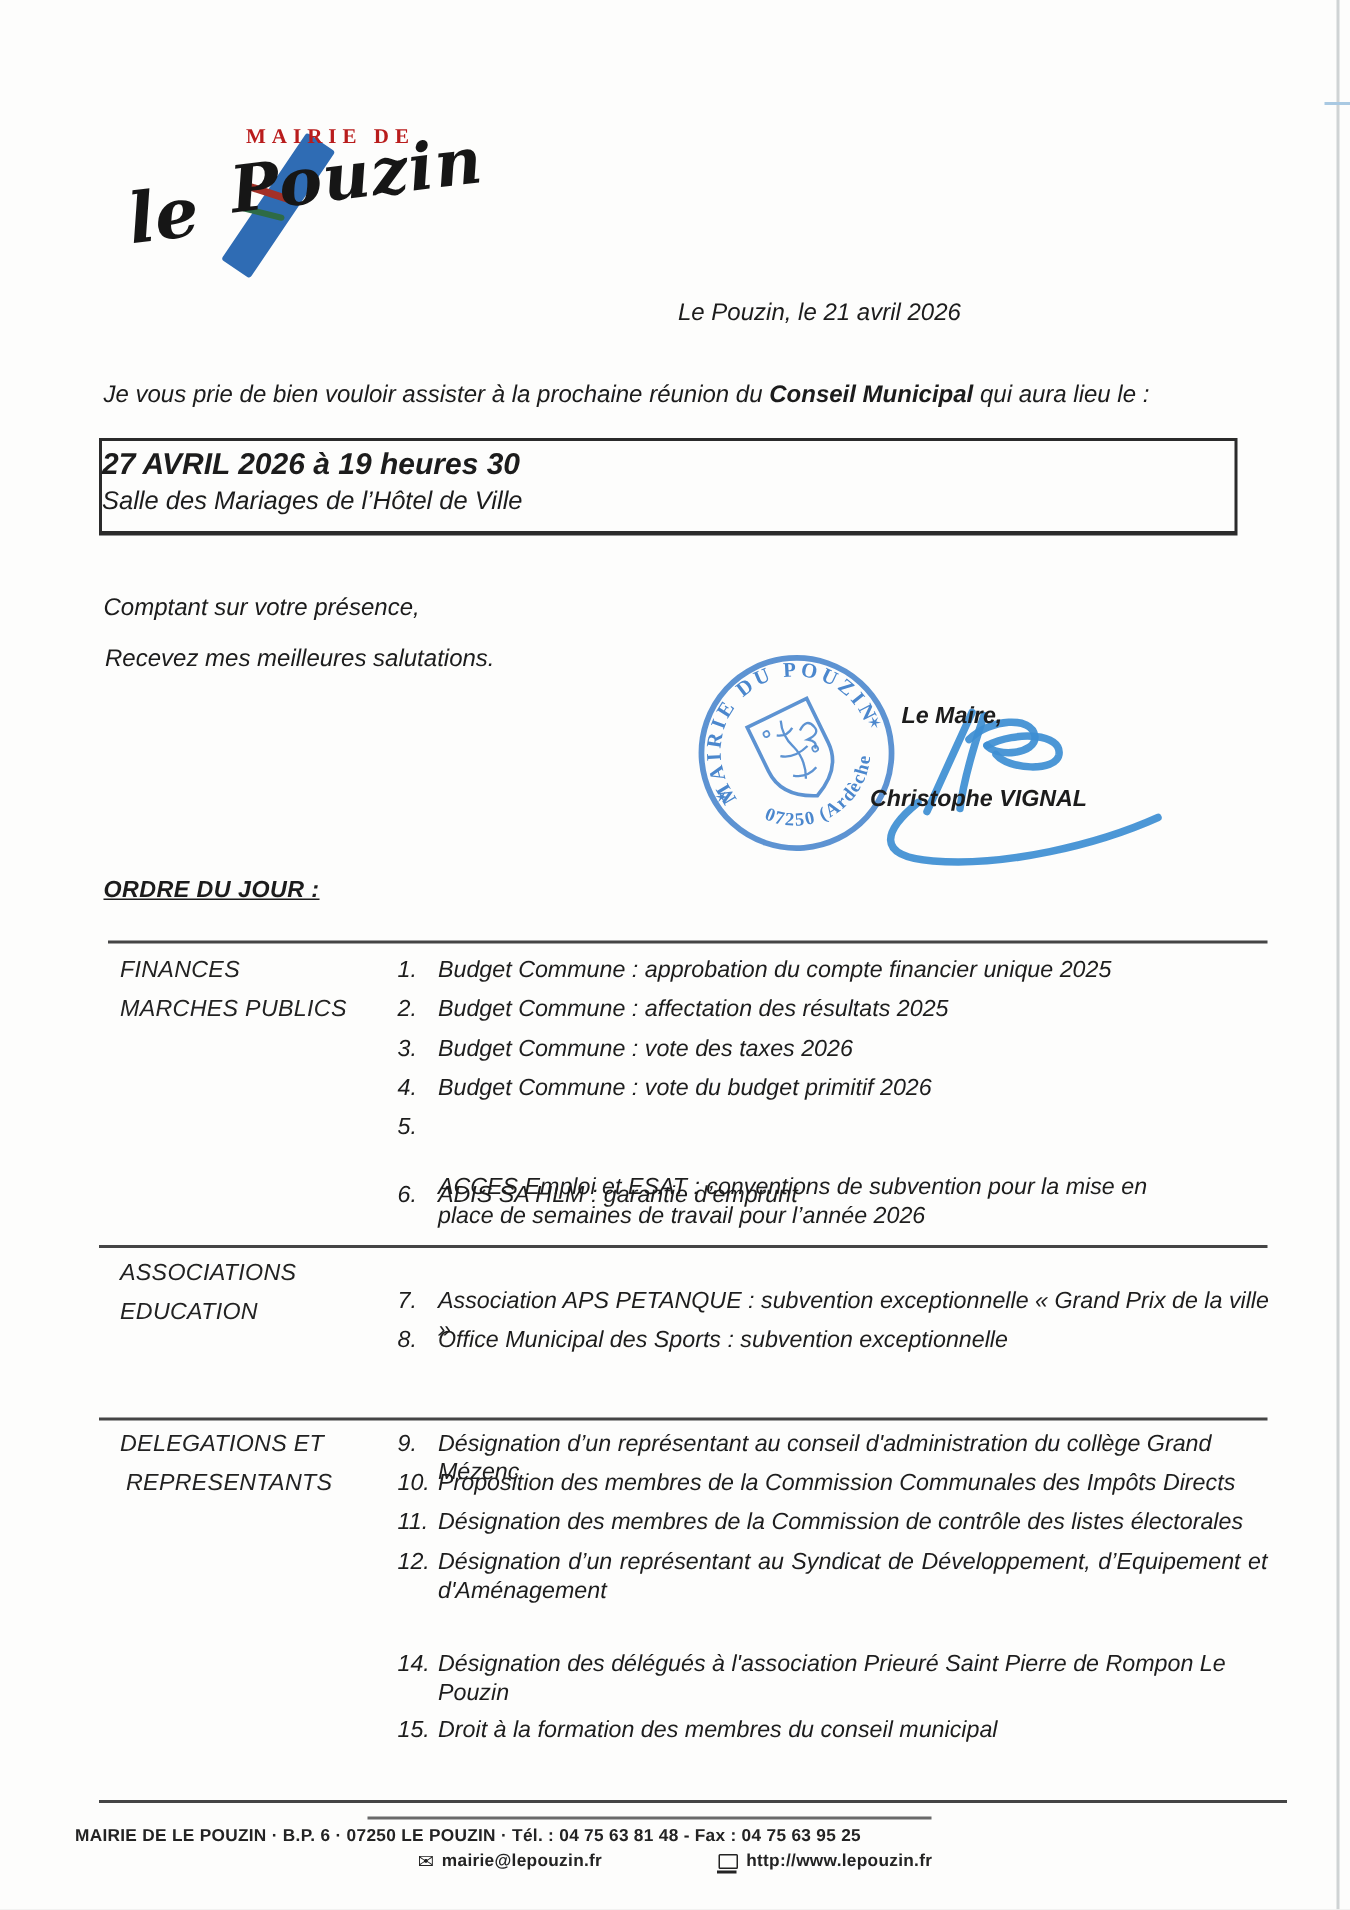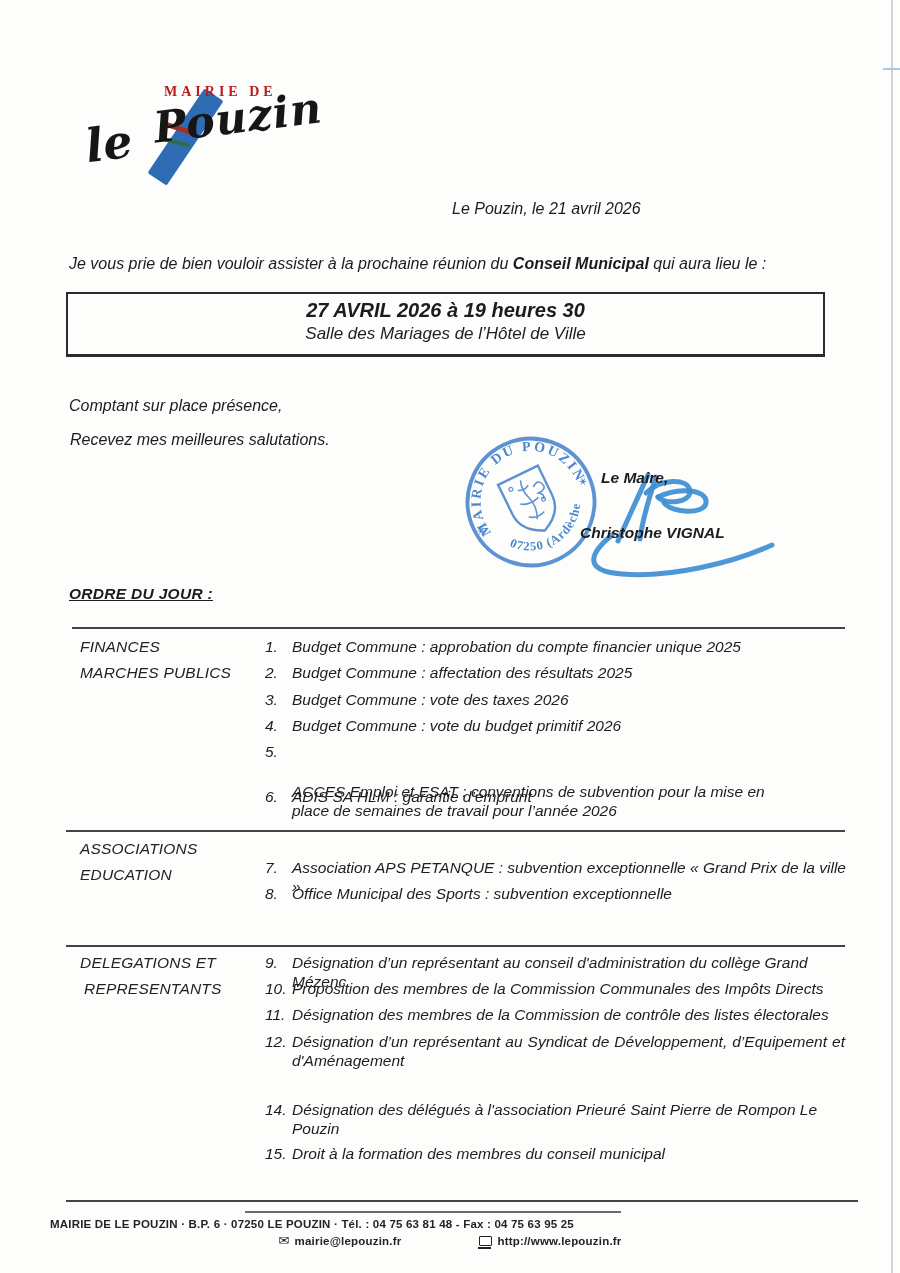--- a/index.html
+++ b/index.html
@@ -31,21 +31,21 @@
   }
   .logo-le{position:absolute;left:2px;top:12px;font-size:46px;}
   .logo-pouzin{position:absolute;left:72px;top:4px;font-size:43px;letter-spacing:1px;}
   
   .dateline{position:absolute;left:452px;top:200px;font-style:italic;font-size:16px;}
   .intro{position:absolute;left:69px;top:255px;width:765px;font-style:italic;font-size:16px;}
   .intro b{font-weight:bold;}
   .meeting-box{
     position:absolute;left:66px;top:292px;width:755px;height:60px;
     border:2px solid #2b2b2b;border-bottom-width:3px;
-    text-align:center;font-style:italic;
+    text-align:left;font-style:italic;
   }
   .meeting-box .l1{margin-top:5px;font-size:20px;font-weight:bold;}
   .meeting-box .l2{font-size:17px;margin-top:2px;}
   .closing1{position:absolute;left:69px;top:397px;font-style:italic;font-size:16px;}
   .closing2{position:absolute;left:70px;top:431px;font-style:italic;font-size:16px;}
   
   .stamp{position:absolute;left:459px;top:430px;width:144px;height:144px;transform:rotate(-26deg);}
   .sig-role{position:absolute;left:601px;top:469px;font-style:italic;font-weight:bold;font-size:15.5px;}
   .sig-name{position:absolute;left:568px;top:524px;font-style:italic;font-weight:bold;font-size:15.5px;margin-left:12px;}
   .sig-ink{position:absolute;left:560px;top:435px;width:230px;height:150px;}
@@ -108,21 +108,21 @@
 
   <div class="dateline">Le Pouzin, le 21 avril 2026</div>
 
   <div class="intro"><span>Je vous prie de bien vouloir assister à la prochaine réunion du </span><b>Conseil Municipal</b><span> qui aura lieu le :</span></div>
 
   <div class="meeting-box">
     <div class="l1">27 AVRIL 2026 à 19 heures 30</div>
     <div class="l2">Salle des Mariages de l’Hôtel de Ville</div>
   </div>
 
-  <div class="closing1">Comptant sur place présence,</div>
+  <div class="closing1">Comptant sur votre présence,</div>
   <div class="closing2">Recevez mes meilleures salutations.</div>
 
   <svg class="stamp" viewBox="0 0 150 150">
     <g fill="none" stroke="#4b87cd" stroke-opacity="0.9">
       <circle cx="75" cy="75" r="66" stroke-width="4"></circle>
 
       <path d="M52 44 h46 v34 q0 20 -23 30 q-23 -10 -23 -30 z" stroke-width="2.5"></path>
       <path d="M75 50 q-4 10 0 20 q4 12 -2 24 M68 58 q6 4 12 0 M64 72 q8 6 20 2 M66 88 q8 6 17 2" stroke-width="1.6"></path>
       <path d="M84 62 q8 -6 10 2 q2 6 -8 6 q6 4 2 8" stroke-width="1.6"></path>
       <circle cx="62" cy="54" r="2" stroke-width="1.2"></circle>

